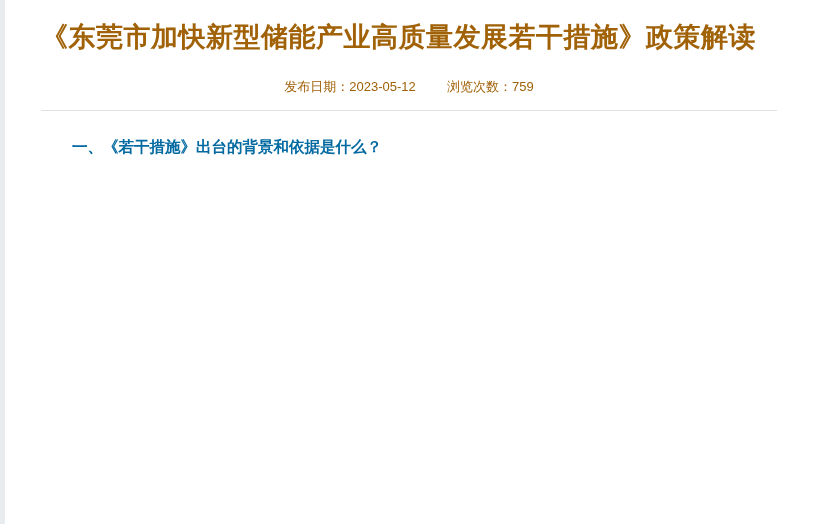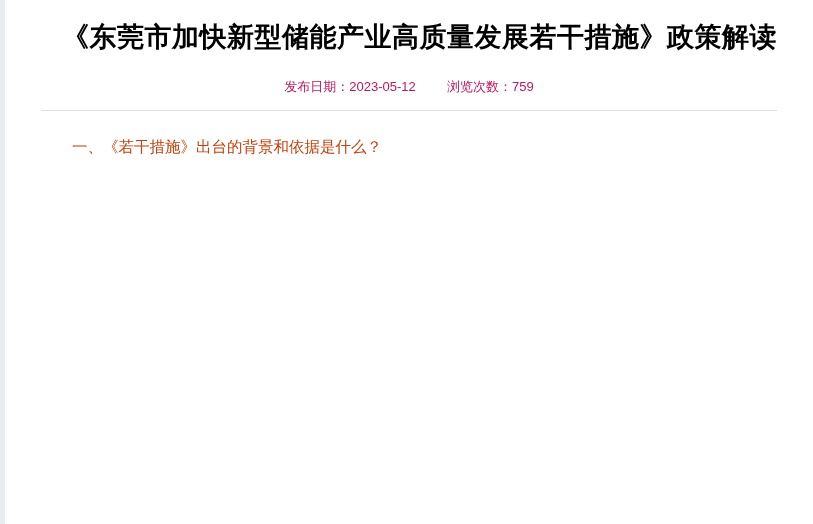--- a/index.html
+++ b/index.html
@@ -26,31 +26,31 @@
     position: absolute;
     left: 5px;
     top: 0;
     right: 0;
     bottom: 0;
     padding: 0 36px;
     box-sizing: border-box;
   }
   .doc-title {
     margin: 18px 0 0 0;
-    text-align: right;
-    color: #000000;
+    text-align: left;
+    color: #a16207;
     font-size: 27px;
     font-weight: bold;
     line-height: 1.42;
     letter-spacing: 0.5px;
   }
   .meta-line {
     margin-top: 22px;
     text-align: center;
-    color: #be185d;
+    color: #a16207;
     font-size: 13px;
   }
   .meta-sep {
     display: inline-block;
     width: 24px;
   }
   .divider {
     margin: 14px auto 0 auto;
     height: 1px;
     background: #e2e2e2;
@@ -58,22 +58,22 @@
   }
   .body-text {
     margin-top: 20px;
     color: #2b2b2b;
     font-size: 15.5px;
     line-height: 2.0;
     text-align: justify;
     text-indent: 2em;
   }
   .body-text.section-head {
-    font-weight: normal;
-    color: #c2410c;
+    font-weight: bold;
+    color: #0369a1;
   }
 </style>
 </head>
 <body>
 
 <div class="left-rail"></div>
 
 <div class="page">
 
   <h1 class="doc-title">《东莞市加快新型储能产业高质量发展若干措施》政策解读</h1>

